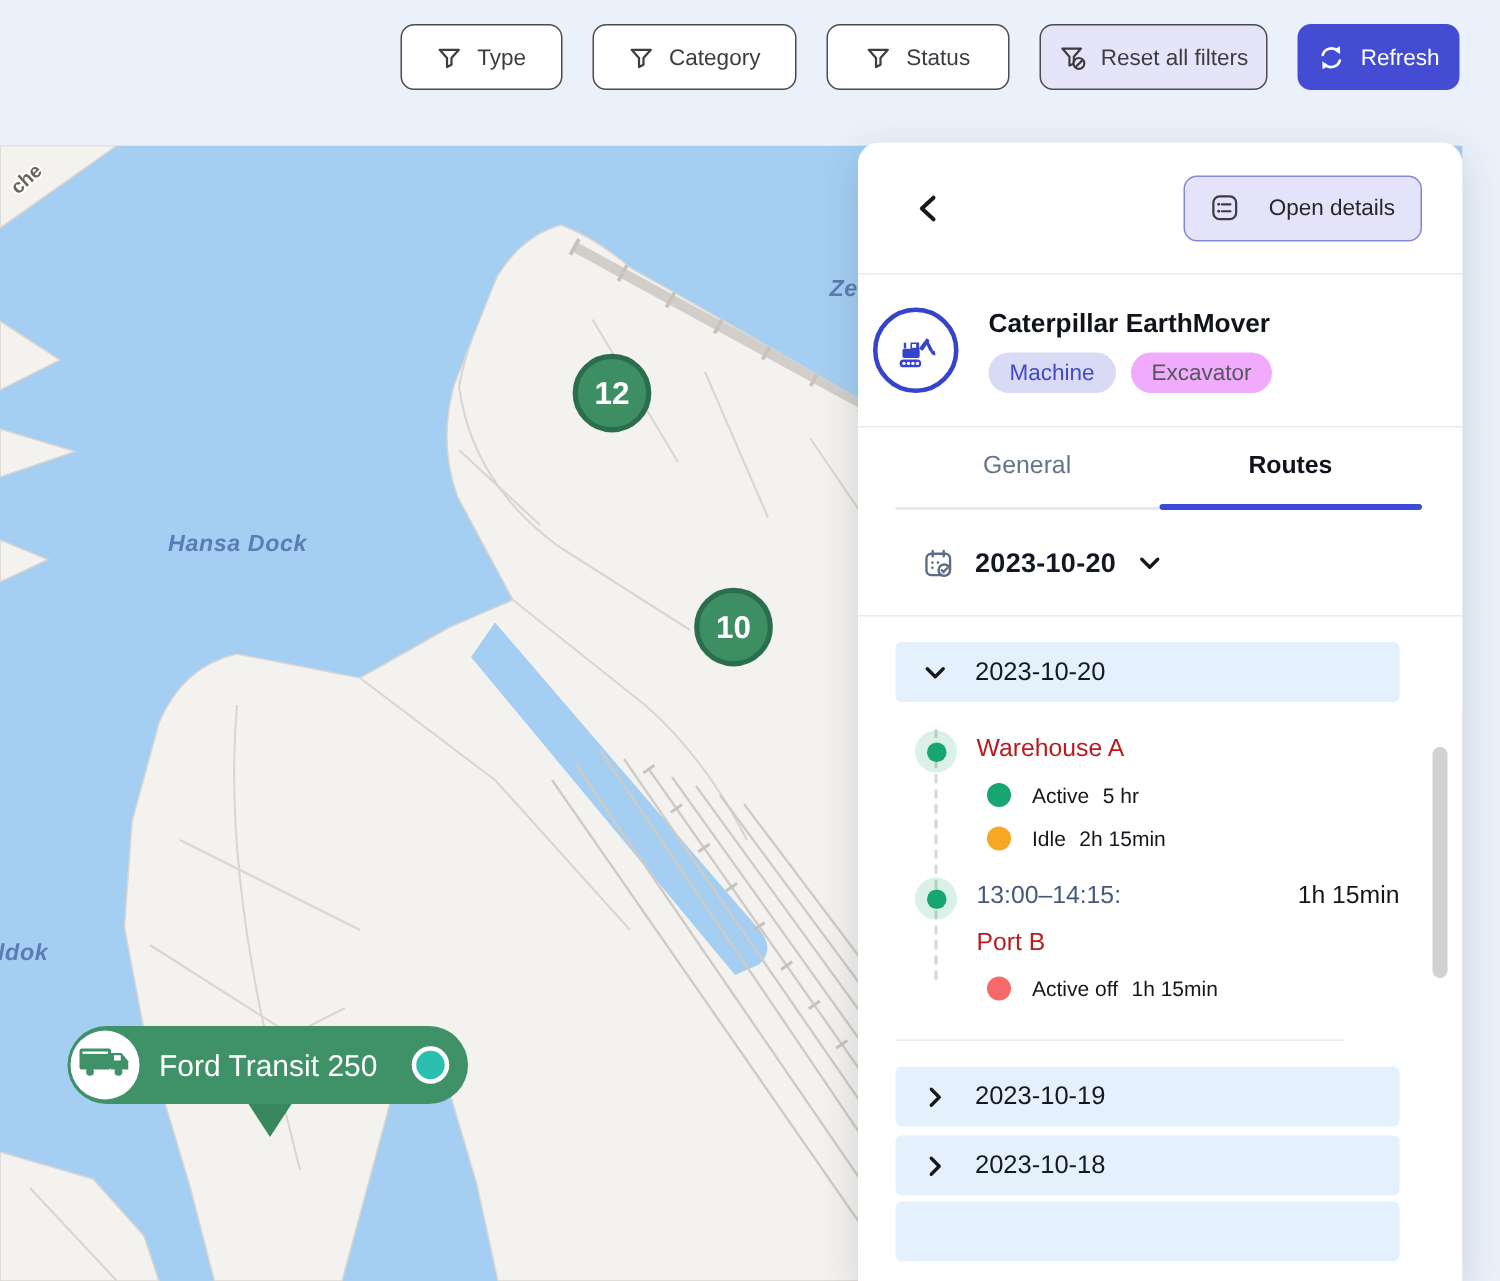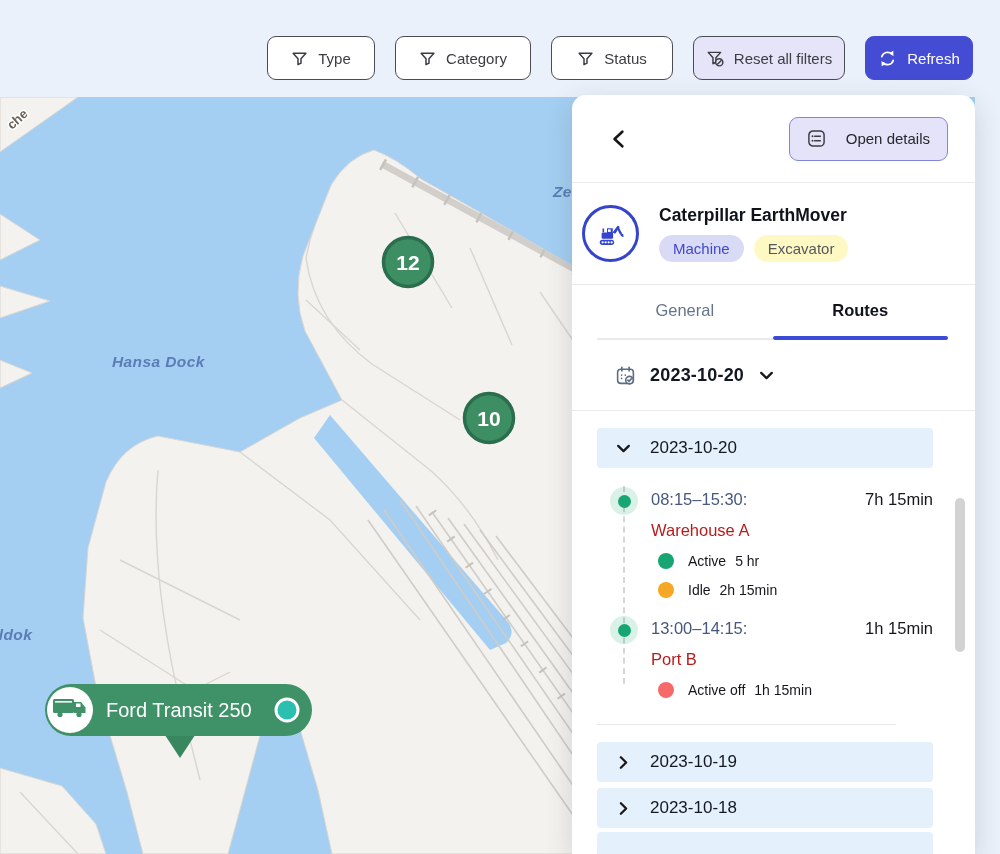--- a/index.html
+++ b/index.html
@@ -1,20 +1,20 @@
 <!DOCTYPE html>
 <html><head>
 <meta charset="utf-8">
 <style>
   * { margin:0; padding:0; box-sizing:border-box; }
   html,body { width:1000px; height:854px; overflow:hidden; }
   body { font-family:"Liberation Sans", sans-serif; background:#eaf1fa; position:relative; }
 
   
-  .toolbar-btn{ position:absolute; top:36px; height:44px; display:flex; align-items:center; justify-content:center;
+  .toolbar-btn{ position:absolute; top:16px; height:44px; display:flex; align-items:center; justify-content:center;
     gap:10px; background:#fff; border:1.5px solid #4b4b52; border-radius:9px; font-size:15px; color:#3c3c42;
     cursor:pointer; }
   #btn-type{ left:267px; width:108px; }
   #btn-category{ left:395px; width:136px; }
   #btn-status{ left:551px; width:122px; }
   #btn-reset{ left:693px; width:152px; background:#e6e4f9; }
   #btn-refresh{ left:865px; width:108px; background:#454cd4; border:1.5px solid #454cd4; color:#fff; }
   .toolbar-btn svg{ flex:0 0 auto; }
 
   
@@ -35,21 +35,21 @@
     background:#e5e3fa; border:1px solid #8187d8; border-radius:9px; font-size:15px; color:#27272c;
     font-family:"Liberation Sans",sans-serif; cursor:pointer; }
 
   .entity-row{ height:101px; display:flex; align-items:center; gap:20px; padding:0 10px; }
   .avatar{ width:57px; height:57px; border-radius:50%; border:3px solid #3544cd; display:flex; align-items:center;
     justify-content:center; background:#fff; flex:0 0 auto; }
   .entity-name{ font-size:17.5px; font-weight:bold; color:#10131c; margin-bottom:9px; }
   .badges{ display:flex; gap:10px; }
   .badge{ font-size:15px; padding:5px 14px; border-radius:16px; }
   .badge-indigo{ background:#d9daf6; color:#4149c8; }
-  .badge-gray{ background:#fef9c3; color:#56565e; }
+  .badge-gray{ background:#f0abfc; color:#56565e; }
 
   .tabs{ height:55px; margin:0 27px 0 25px; display:flex; }
   .tab{ flex:1 1 0; text-align:center; font-size:16.5px; color:#64748b; border-bottom:2px solid #e7e9ee;
     padding-top:16px; cursor:pointer; position:relative; }
   .tab.active{ color:#10131c; font-weight:bold; border-bottom-color:transparent; }
   .tab.active::after{ content:""; position:absolute; left:0; right:0; bottom:-2px; height:4px; background:#3b4bd8; border-radius:2px; }
 
   .date-row{ height:70px; display:flex; align-items:center; gap:14px; padding-left:43px; cursor:pointer; }
   .date-value{ font-size:18px; font-weight:bold; color:#131722; letter-spacing:.2px; }
 
@@ -283,24 +283,20 @@
         </svg>
       <span>2023-10-20</span>
     </div>
 
     <div class="timeline">
 
       <div class="stop">
         <span class="stop-dot">
             <i></i>
           </span>
-        <div class="stop-head">
-          <span class="stop-time">08:15–15:30:</span>
-          <span class="stop-duration">7h 15min</span>
-        </div>
         <div class="stop-location">Warehouse A</div>
         <div class="status-row">
           <span class="status-dot" style="background: rgb(23, 166, 115);"></span>
           <span>Active</span>
           <span class="status-value">5 hr</span>
         </div>
         <div class="status-row">
           <span class="status-dot" style="background: rgb(246, 167, 35);"></span>
           <span>Idle</span>
           <span class="status-value">2h 15min</span>

